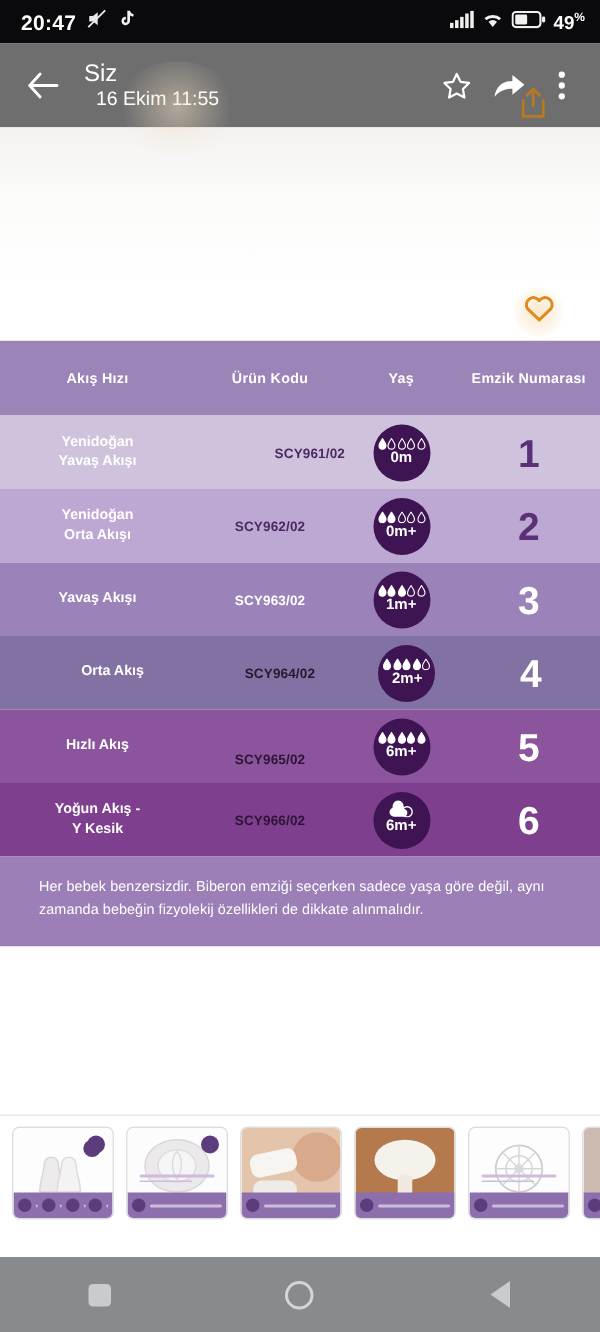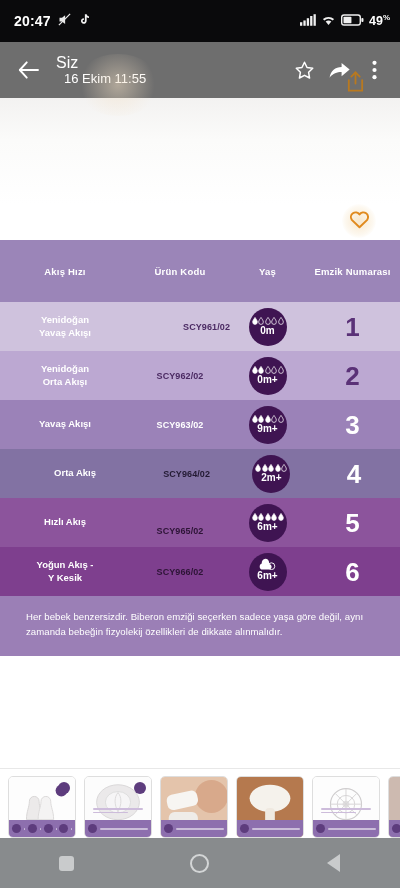--- a/index.html
+++ b/index.html
@@ -6,21 +6,21 @@
   html,body { width:400px; height:888px; }
   body {
     font-family:"Liberation Sans", sans-serif;
     background:#ffffff;
     overflow:hidden;
     position:relative;
   }
 
   
   .statusbar{
-    height:42px; background:#0a0a0c; color:#fff;
+    height:29px; background:#0a0a0c; color:#fff;
     display:flex; align-items:center; justify-content:space-between;
     padding:0 10px 0 14px;
     gap:28px;
   }
   .sb-left{ display:flex; align-items:center; gap:6px; }
   .sb-clock{ font-size:14px; font-weight:700; letter-spacing:.2px; }
   .sb-right{ display:flex; align-items:center; gap:5px; }
   .sb-batt-text{ font-size:12.5px; font-weight:700; }
   .sb-batt-text sup{ font-size:8px; }
 
@@ -52,21 +52,21 @@
   }
   .ghost-blob{
     position:absolute; left:76px; top:-44px; width:84px; height:62px; border-radius:50%;
     background:radial-gradient(circle, rgba(243,224,197,.5) 0%, rgba(255,255,255,0) 70%);
   }
 
   
   .table{ width:100%; }
   .thead{
     background:#9b85b8; color:#ffffff;
-    height:62px; display:flex; align-items:center;
+    height:50px; display:flex; align-items:center;
     font-size:9.5px; font-weight:700; letter-spacing:.2px;
   }
   .c1{ width:130px; text-align:center; }
   .c2{ width:100px; text-align:center; }
   .c3{ width:75px;  text-align:center; }
   .c4{ width:95px;  text-align:center; }
 
   .trow{ display:flex; align-items:center; height:49px; }
   .cell-flow{ font-size:9.5px; font-weight:700; line-height:1.28; text-align:center; }
   .cell-code{ font-size:9px; font-weight:700; text-align:center; letter-spacing:.1px; }
@@ -308,21 +308,21 @@
                 <svg width="6" height="8" viewBox="0 0 8 11">
                   <path d="M4 .6C5.6 3 7.2 5 7.2 7A3.2 3.2 0 0 1 .8 7C.8 5 2.4 3 4 .6z" fill="#ffffff" stroke="#ffffff" stroke-width="1"></path>
                 </svg>
                 <svg width="6" height="8" viewBox="0 0 8 11">
                   <path d="M4 .6C5.6 3 7.2 5 7.2 7A3.2 3.2 0 0 1 .8 7C.8 5 2.4 3 4 .6z" fill="none" stroke="#ffffff" stroke-width="1"></path>
                 </svg>
                 <svg width="6" height="8" viewBox="0 0 8 11">
                   <path d="M4 .6C5.6 3 7.2 5 7.2 7A3.2 3.2 0 0 1 .8 7C.8 5 2.4 3 4 .6z" fill="none" stroke="#ffffff" stroke-width="1"></path>
                 </svg>
               </div>
-              <div class="badge-age">9m+</div>
+              <div class="badge-age">1m+</div>
             </div>
           </div>
           <div class="c4 cell-num" style="color: rgb(255, 255, 255);">3</div>
         </div>
         <div class="trow" style="background: rgb(130, 114, 163); padding-left: 12px;">
           <div class="c1 cell-flow" style="color: rgb(255, 255, 255);">
             <div>Orta Akış</div>
           </div>
           <div class="c2 cell-code" style="color: rgb(35, 26, 51);">SCY964/02</div>
           <div class="c3">

